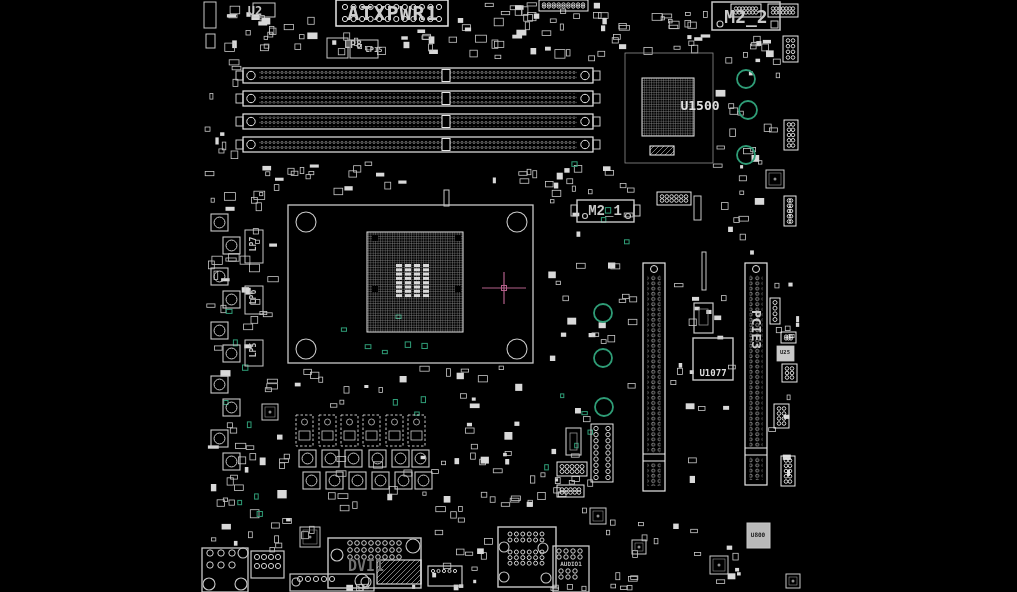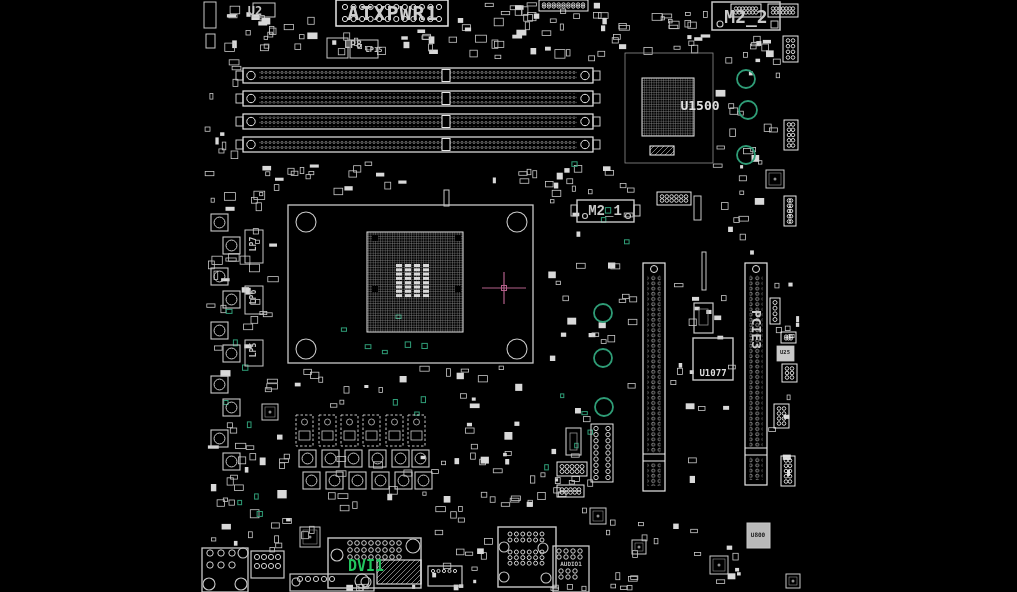--- a/index.html
+++ b/index.html
@@ -6,21 +6,21 @@
   .stage{position:relative;width:1017px;height:592px;background:#000;overflow:hidden;}
   svg{position:absolute;left:0;top:0;}
   .lbl{position:absolute;color:#c4c4c4;font-family:"DejaVu Sans Mono","Liberation Mono",monospace;
        font-weight:bold;white-space:nowrap;transform:translateX(-50%);line-height:1;}
   #lbl-atxpwr1{left:393px;top:3px;font-size:20px;letter-spacing:1px;color:#cfcfcf;}
   #lbl-m2_2{left:746px;top:8px;font-size:18px;color:#c9c9c9;}
   #lbl-u1500{left:700px;top:99px;font-size:13px;color:#e0e0e0;}
   #lbl-m2_1{left:605px;top:204px;font-size:14px;color:#c9c9c9;font-family:Liberation Mono, monospace;}
   #lbl-u1077{left:713px;top:369px;font-size:9px;color:#dcdcdc;}
   #lbl-pcie3{left:756px;top:323px;font-size:13px;color:#c9c9c9;transform:translateX(-50%) rotate(90deg);}
-  #lbl-dvi1{left:366px;top:559px;font-size:15px;color:#22c55e;}
+  #lbl-dvi1{left:366px;top:559px;font-size:15px;color:#737373;}
   #lbl-audio1{left:571px;top:561px;font-size:6px;color:#bdbdbd;}
   #lbl-u800{left:758px;top:532px;font-size:6px;color:#1d1d1d;}
   #lbl-u25{left:785px;top:350px;font-size:5.5px;color:#1d1d1d;}
   #lbl-u2{left:255px;top:5px;font-size:12px;color:#c4c4c4;}
   #lbl-lp8{left:337px;top:40px;font-size:10px;padding-left:32px;}
   #lbl-lp15{left:364px;top:47px;font-size:7px;padding-left:20px;}
   #lbl-lp7{left:254px;top:240px;font-size:8px;transform:translateX(-50%) rotate(-90deg);}
   #lbl-lp6{left:254px;top:293px;font-size:8px;transform:translateX(-50%) rotate(-90deg);}
   #lbl-lp5{left:254px;top:346px;font-size:8px;transform:translateX(-50%) rotate(-90deg);}
 </style>

